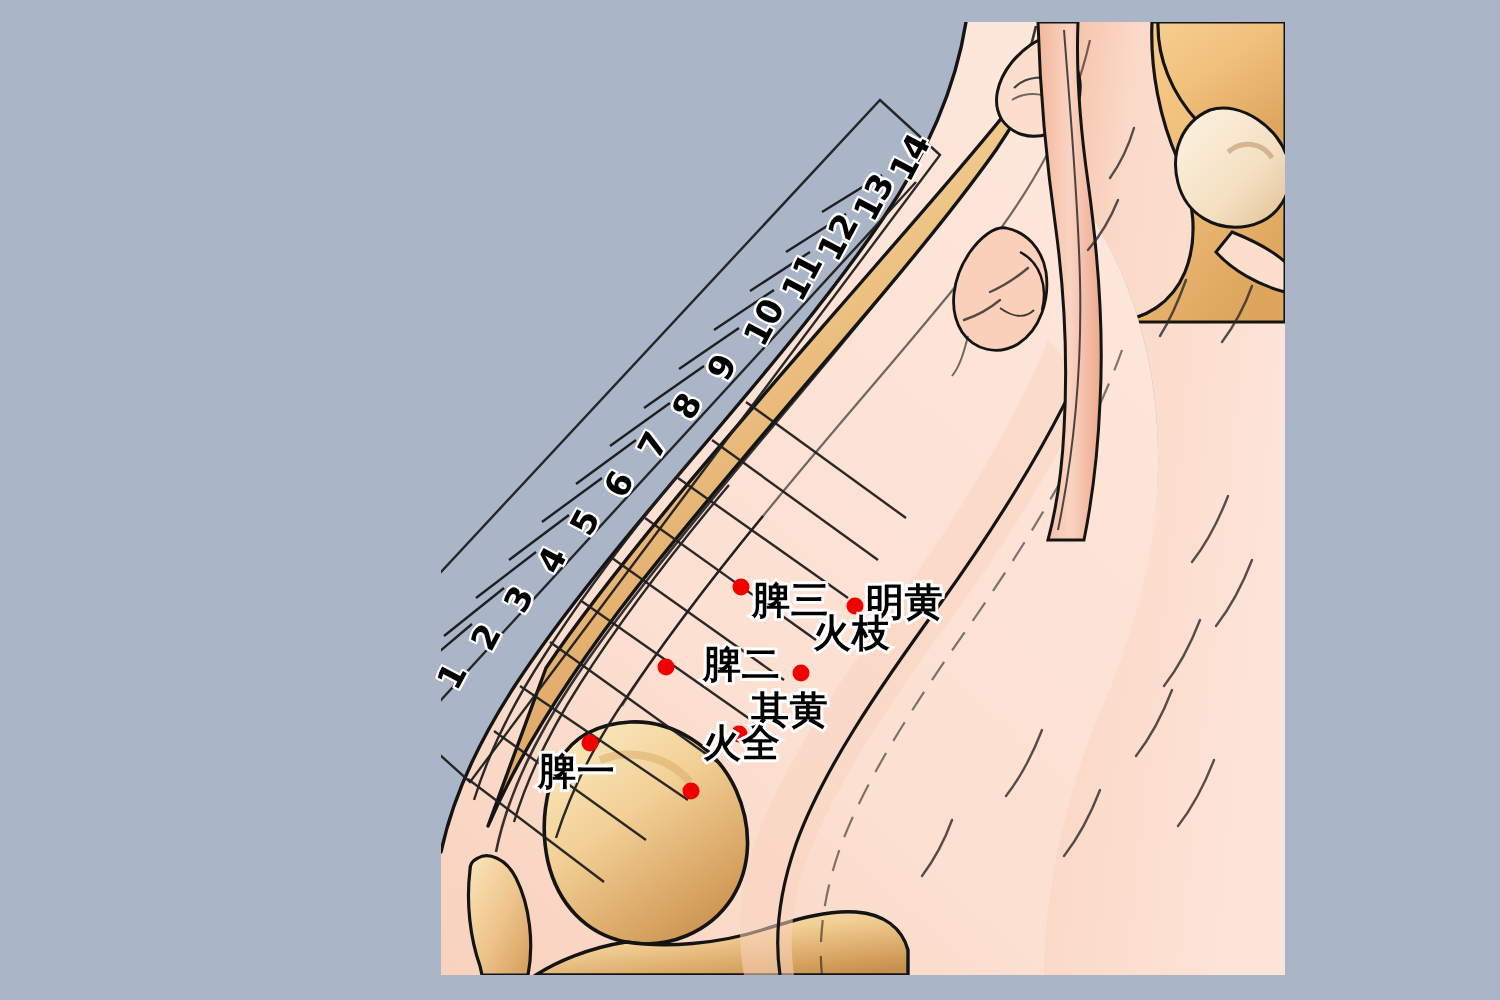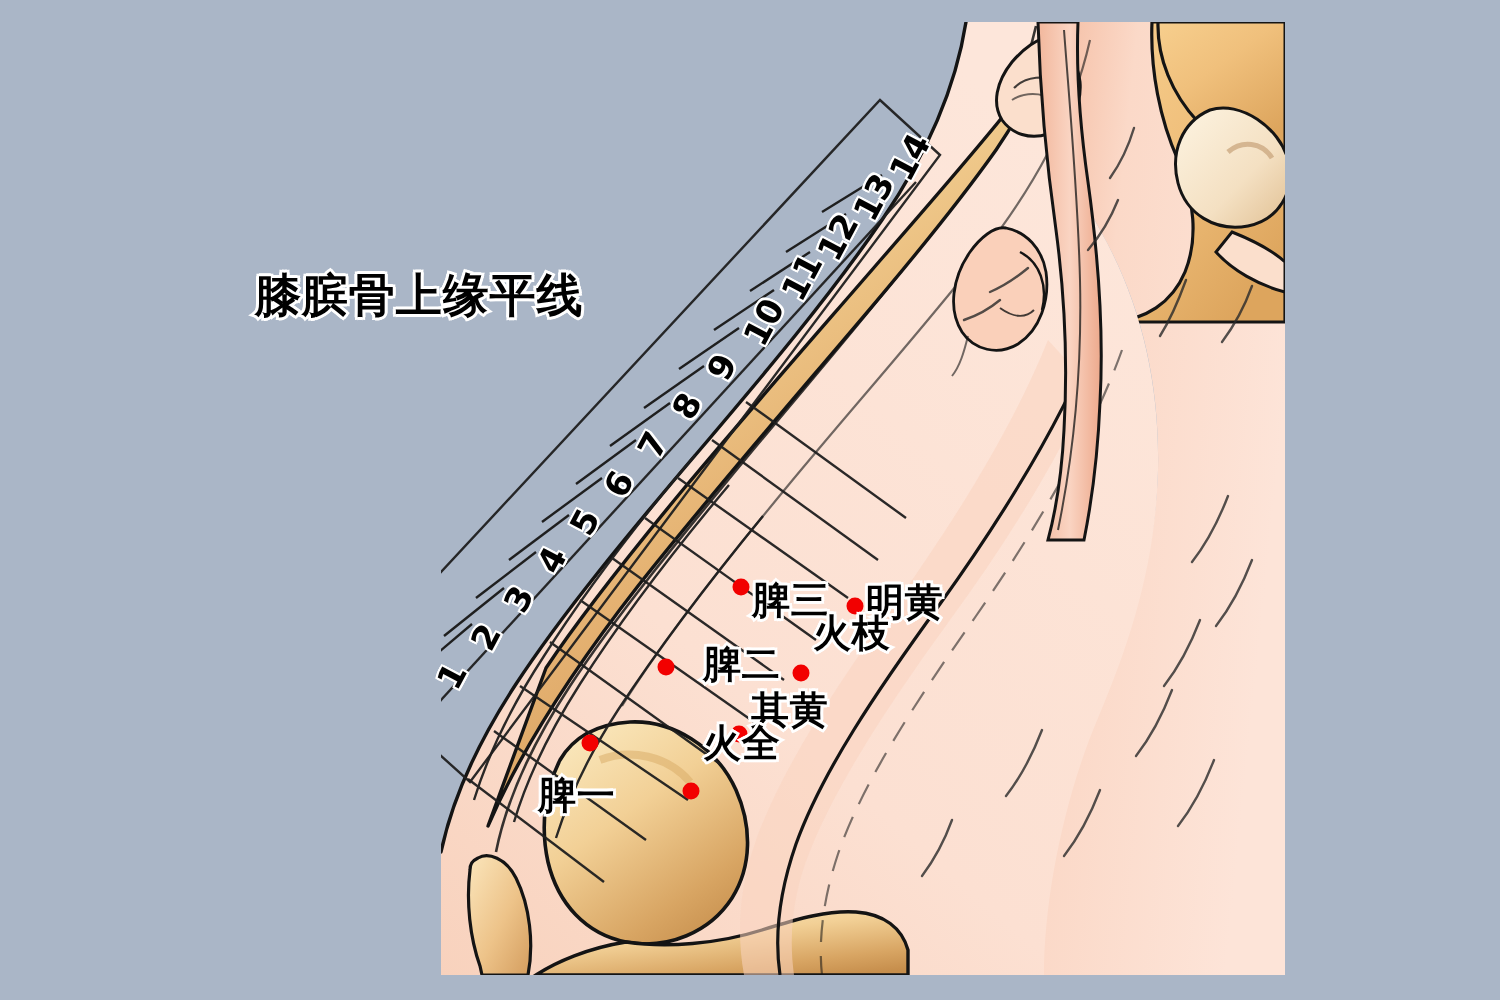--- a/index.html
+++ b/index.html
@@ -326,21 +326,20 @@
         <path d="M 714 330 L 774 290"></path>
         <path d="M 750 291 L 810 252"></path>
         <path d="M 786 252 L 846 214"></path>
         <path d="M 822 212 L 882 175"></path>
       </g>
     </g>
 
     <rect x="441" y="22" width="844" height="953" fill="none" stroke="none"></rect>
   </svg>
 
-  <div class="ov-label title-label" style="left:255px; top:272px;">膝膑骨上缘平线</div>
 
   <div>
     <div class="tick-num" style="left:440px; top:659px; transform:rotate(-62deg);">1</div>
     <div class="tick-num" style="left:474px; top:620px; transform:rotate(-62deg);">2</div>
     <div class="tick-num" style="left:507px; top:582px; transform:rotate(-62deg);">3</div>
     <div class="tick-num" style="left:540px; top:543px; transform:rotate(-62deg);">4</div>
     <div class="tick-num" style="left:573px; top:505px; transform:rotate(-62deg);">5</div>
     <div class="tick-num" style="left:607px; top:467px; transform:rotate(-62deg);">6</div>
     <div class="tick-num" style="left:641px; top:428px; transform:rotate(-62deg);">7</div>
     <div class="tick-num" style="left:675px; top:389px; transform:rotate(-62deg);">8</div>
@@ -363,20 +362,20 @@
     <div class="dot" style="left:666px; top:667px;"></div>
     <div class="ov-label point-label" style="left:703px; top:645px;">脾二</div>
 
     <div class="dot" style="left:801px; top:673px;"></div>
     <div class="ov-label point-label" style="left:813px; top:614px;">火枝</div>
 
     <div class="dot" style="left:739px; top:734px;"></div>
     <div class="ov-label point-label" style="left:751px; top:691px;">其黄</div>
 
     <div class="dot" style="left:590px; top:743px;"></div>
-    <div class="ov-label point-label" style="left:538px; top:752px;margin-top:24px;">脾一</div>
+    <div class="ov-label point-label" style="left:538px; top:752px;">脾一</div>
 
     <div class="dot" style="left:691px; top:791px;"></div>
     <div class="ov-label point-label" style="left:703px; top:724px;">火全</div>
 
   </div>
 
 </div>
 
 </body></html>

